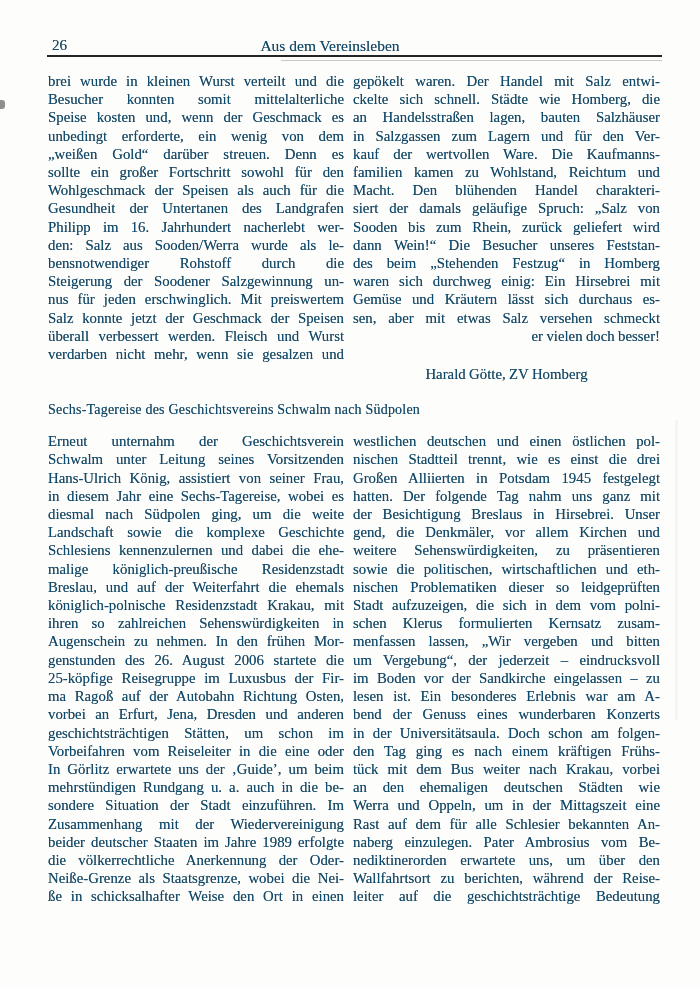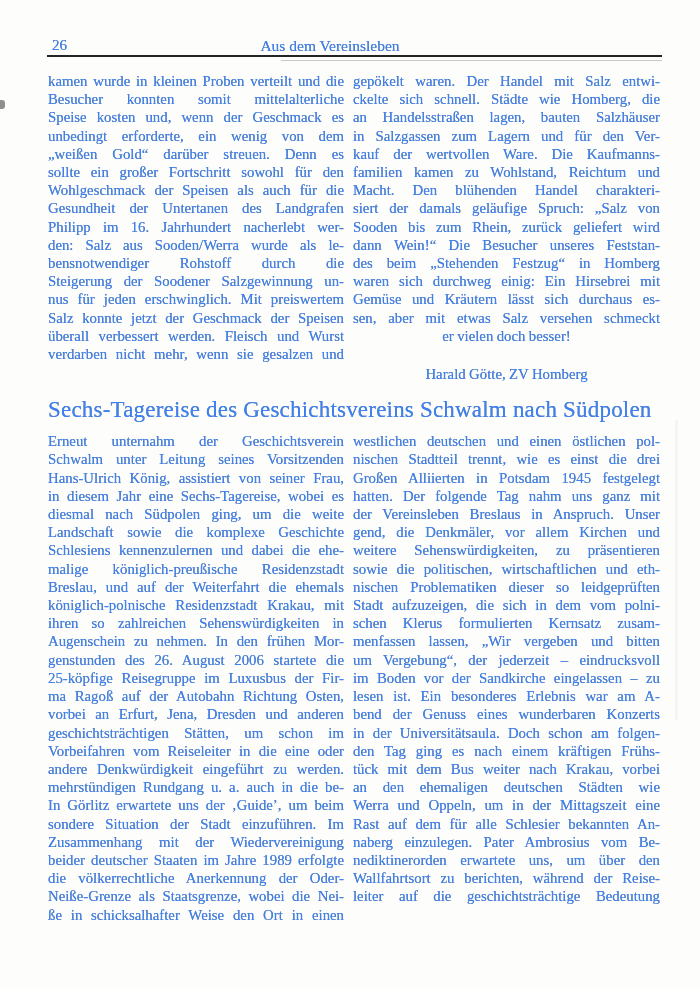--- a/index.html
+++ b/index.html
@@ -3,21 +3,21 @@
 <meta charset="utf-8">
 <style>
   html, body { margin: 0; padding: 0; background: #e8e8e8; }
   .page {
     position: relative;
     width: 700px;
     height: 988px;
     margin: 0 auto;
     background: #fdfdfc;
     font-family: "Liberation Serif", "DejaVu Serif", serif;
-    color: #3b82f6;
+    color: #0c4a6e;
     overflow: hidden;
     text-shadow: 0 0 0.4px rgba(30,30,30,0.55);
   }
   
   .pagenum {
     position: absolute;
     left: 52px; top: 37px;
     font-size: 15px;
   }
   .htitle {
@@ -42,26 +42,26 @@
   
   .content {
     position: absolute;
     left: 48px; top: 72px; width: 612px;
   }
   .cols { display: flex; gap: 9px; align-items: flex-start; }
   .col { font-size: 14.8px; line-height: 18.2px; word-spacing: -0.3px; }
   .col-left  { width: 296px; }
   .col-right { width: 307px; }
   .line      { text-align: justify; text-align-last: justify; }
-  .line-end  { text-align: center; }
+  .line-end  { text-align: right; }
   .signature { text-align: center; margin-top: 20px; }
   
   .a2title {
     margin: 14px 0 9px 0;
-    font-size: 23px;
+    font-size: 14px;
     font-weight: normal;
     line-height: 26px;
     letter-spacing: 0.2px;
   }
   
   .speck-left {
     position: absolute;
     left: 0; top: 100px; width: 5px; height: 9px;
     background: #8f8f8c; border-radius: 0 3px 3px 0;
   }
@@ -81,21 +81,21 @@
   <div class="rule"></div>
 
   <div class="speck-left"></div>
   <div class="streak-right"></div>
 
   <div class="content">
 
     <section>
       <div class="cols">
         <div class="col col-left">
-            <div class="line">kamen wurde in kleinen Proben verteilt und die</div>
+            <div class="line">brei wurde in kleinen Wurst verteilt und die</div>
             <div class="line">Besucher konnten somit mittelalterliche</div>
             <div class="line">Speise kosten und, wenn der Geschmack es</div>
             <div class="line">unbedingt erforderte, ein wenig von dem</div>
             <div class="line">„weißen Gold“ darüber streuen. Denn es</div>
             <div class="line">sollte ein großer Fortschritt sowohl für den</div>
             <div class="line">Wohlgeschmack der Speisen als auch für die</div>
             <div class="line">Gesundheit der Untertanen des Landgrafen</div>
             <div class="line">Philipp im 16. Jahrhundert nacherlebt wer-</div>
             <div class="line">den: Salz aus Sooden/Werra wurde als le-</div>
             <div class="line">bensnotwendiger Rohstoff durch die</div>
@@ -144,36 +144,35 @@
             <div class="line">Breslau, und auf der Weiterfahrt die ehemals</div>
             <div class="line">königlich-polnische Residenzstadt Krakau, mit</div>
             <div class="line">ihren so zahlreichen Sehenswürdigkeiten in</div>
             <div class="line">Augenschein zu nehmen. In den frühen Mor-</div>
             <div class="line">genstunden des 26. August 2006 startete die</div>
             <div class="line">25-köpfige Reisegruppe im Luxusbus der Fir-</div>
             <div class="line">ma Ragoß auf der Autobahn Richtung Osten,</div>
             <div class="line">vorbei an Erfurt, Jena, Dresden und anderen</div>
             <div class="line">geschichtsträchtigen Stätten, um schon im</div>
             <div class="line">Vorbeifahren vom Reiseleiter in die eine oder</div>
-            <div class="line">andere Denkwürdigkeit eingeführt zu werden.</div>
+            <div class="line">In Görlitz erwartete uns der ‚Guide’, um beim</div>
             <div class="line">mehrstündigen Rundgang u. a. auch in die be-</div>
-            <div class="line">In Görlitz erwartete uns der ‚Guide’, um beim</div>
             <div class="line">sondere Situation der Stadt einzuführen. Im</div>
             <div class="line">Zusammenhang mit der Wiedervereinigung</div>
             <div class="line">beider deutscher Staaten im Jahre 1989 erfolgte</div>
             <div class="line">die völkerrechtliche Anerkennung der Oder-</div>
             <div class="line">Neiße-Grenze als Staatsgrenze, wobei die Nei-</div>
             <div class="line">ße in schicksalhafter Weise den Ort in einen</div>
           </div>
         <div class="col col-right">
             <div class="line">westlichen deutschen und einen östlichen pol-</div>
             <div class="line">nischen Stadtteil trennt, wie es einst die drei</div>
             <div class="line">Großen Alliierten in Potsdam 1945 festgelegt</div>
             <div class="line">hatten. Der folgende Tag nahm uns ganz mit</div>
-            <div class="line">der Vereinsleben Breslaus in Anspruch. Unser</div>
+            <div class="line">der Besichtigung Breslaus in Hirsebrei. Unser</div>
             <div class="line">gend, die Denkmäler, vor allem Kirchen und</div>
             <div class="line">weitere Sehenswürdigkeiten, zu präsentieren</div>
             <div class="line">sowie die politischen, wirtschaftlichen und eth-</div>
             <div class="line">nischen Problematiken dieser so leidgeprüften</div>
             <div class="line">Stadt aufzuzeigen, die sich in dem vom polni-</div>
             <div class="line">schen Klerus formulierten Kernsatz zusam-</div>
             <div class="line">menfassen lassen, „Wir vergeben und bitten</div>
             <div class="line">um Vergebung“, der jederzeit – eindrucksvoll</div>
             <div class="line">im Boden vor der Sandkirche eingelassen – zu</div>
             <div class="line">lesen ist. Ein besonderes Erlebnis war am A-</div>

